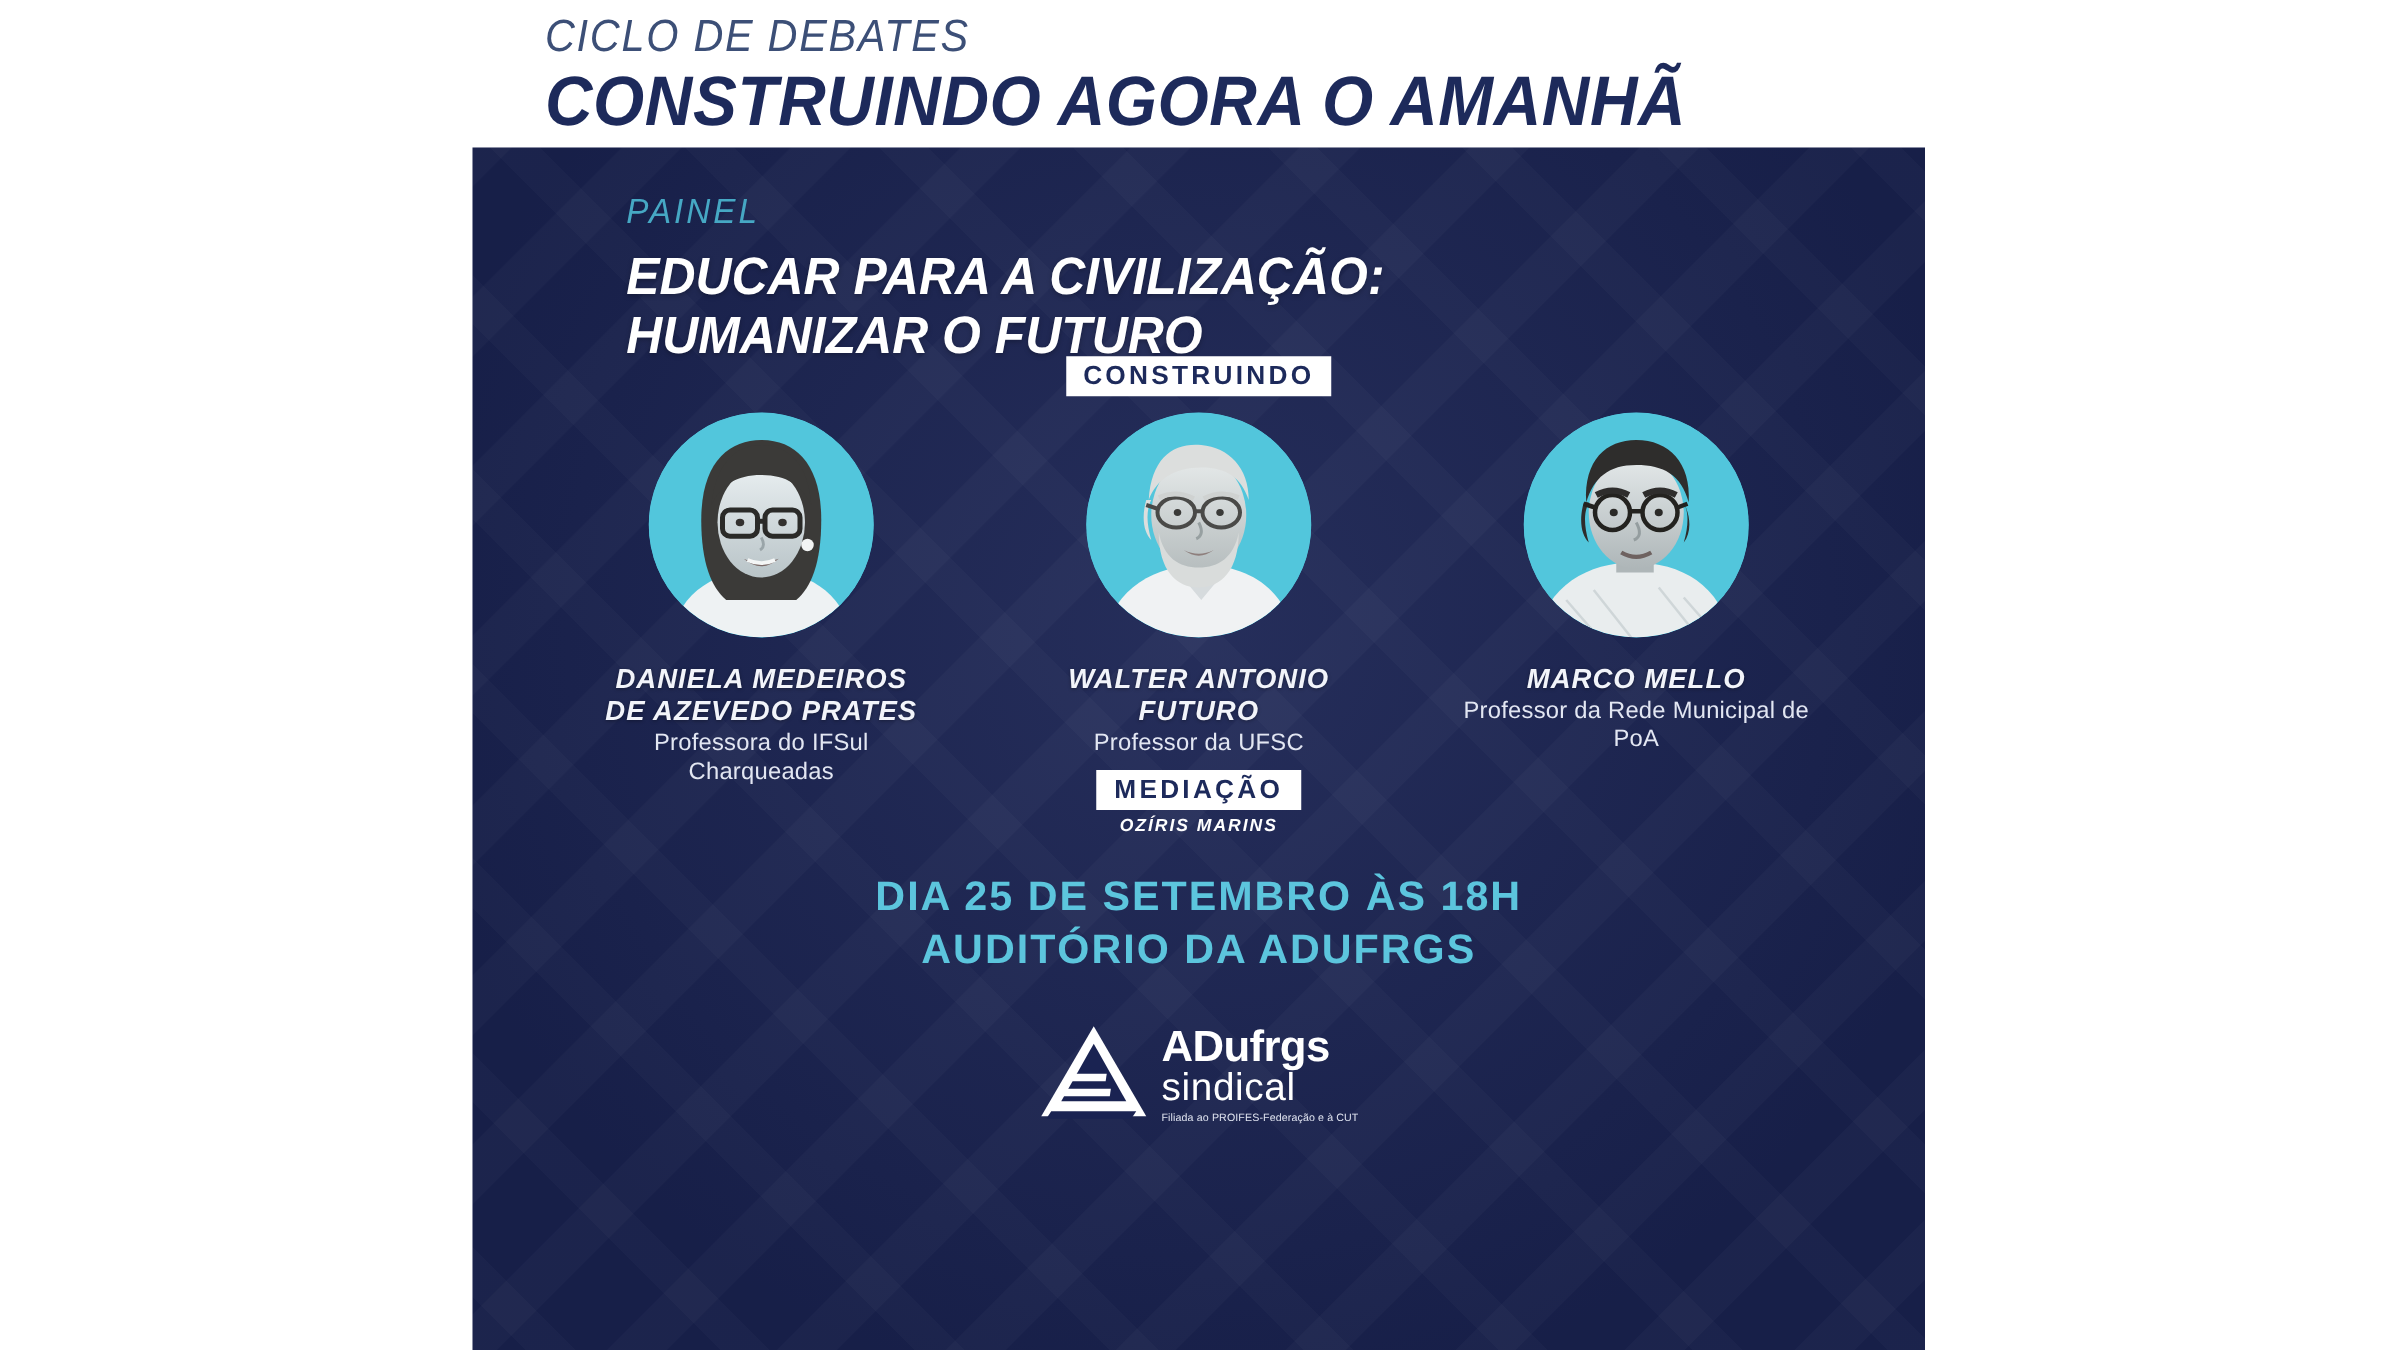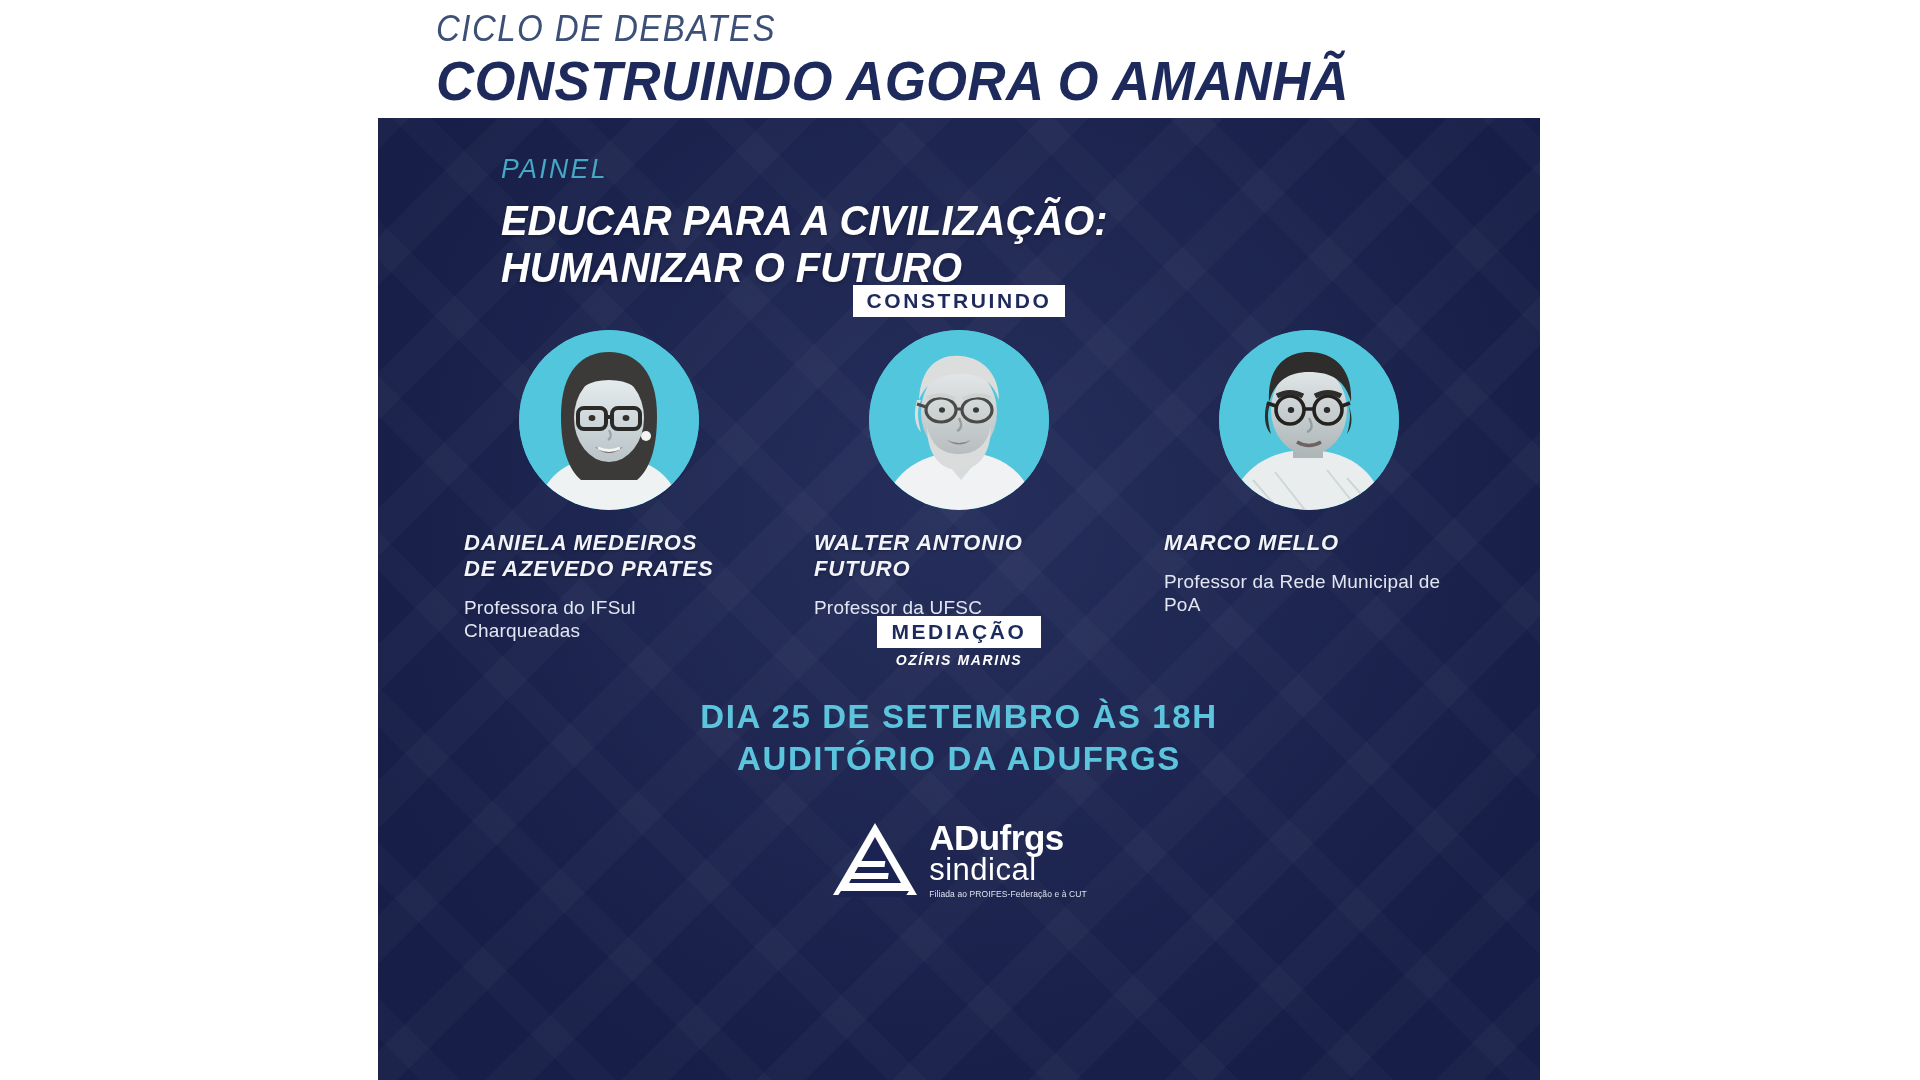--- a/index.html
+++ b/index.html
@@ -78,35 +78,35 @@
     display:inline-block;
     background:#ffffff; color:#1d2a5b;
     font-weight:700; font-size:21px; letter-spacing:2.6px;
     padding:4px 14px 5px 14px;
     line-height:1.1;
   }
 
   
   .panelists { position:absolute; left:0; top:212px; width:100%;
                display:flex; justify-content:center; align-items:flex-start; gap:60px; }
-  .panelist { width:290px; }
+  .panelist { width:290px; text-align:center; }
   .avatar {
     width:180px; height:180px; border-radius:50%;
     margin:0 auto; background:#52c6dc; position:relative; overflow:hidden;
   }
   .avatar svg { position:absolute; left:0; top:0; width:100%; height:100%; display:block; }
   .p-name {
     margin-top:20px;
     font-style:italic; font-weight:700;
     font-size:22px; letter-spacing:0.8px; line-height:1.18;
     color:#f2f4fa;
     text-shadow:0 1px 3px rgba(0,0,0,0.35);
   }
   .p-role {
-    margin-top:15px;
+    margin-top:2px;
     font-weight:400; font-size:19px; letter-spacing:0.2px;
     color:#e2e6f2; line-height:1.2;
   }
 
   
   .mediator-name {
     position:absolute; left:0; width:100%; text-align:center;
     top:534px;
     font-style:italic; font-weight:700; font-size:14px;
     letter-spacing:1.6px; color:#ffffff;
@@ -117,21 +117,21 @@
   .event-line {
     font-weight:700; font-size:33px; letter-spacing:1.6px;
     color:#5cc5dd; line-height:1.28;
   }
 
   
   .logo-wrap {
     position:absolute; left:0; width:100%; top:700px;
     display:flex; justify-content:center; align-items:flex-start;
   }
-  .logo { display:flex; align-items:flex-end; gap:10px; }
+  .logo { display:flex; align-items:center; gap:10px; }
   .logo-mark { width:88px; height:78px; flex:0 0 auto; }
   .logo-text { padding-top:4px; }
   .logo-t1 {
     font-weight:700; font-size:35px; letter-spacing:-0.5px;
     color:#ffffff; line-height:0.92;
   }
   .logo-t2 {
     font-weight:300; font-size:31px; letter-spacing:0.5px;
     color:#ffffff; line-height:0.95; margin-top:1px;
   }

